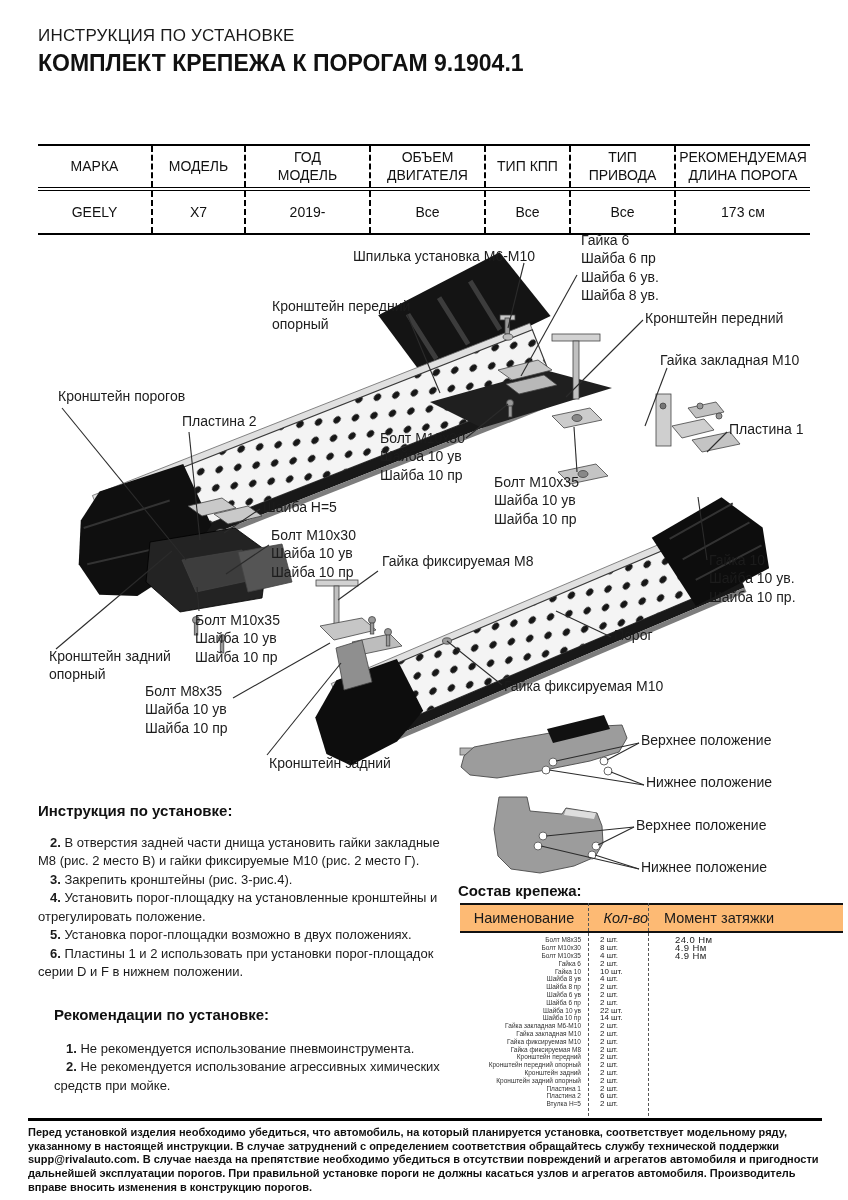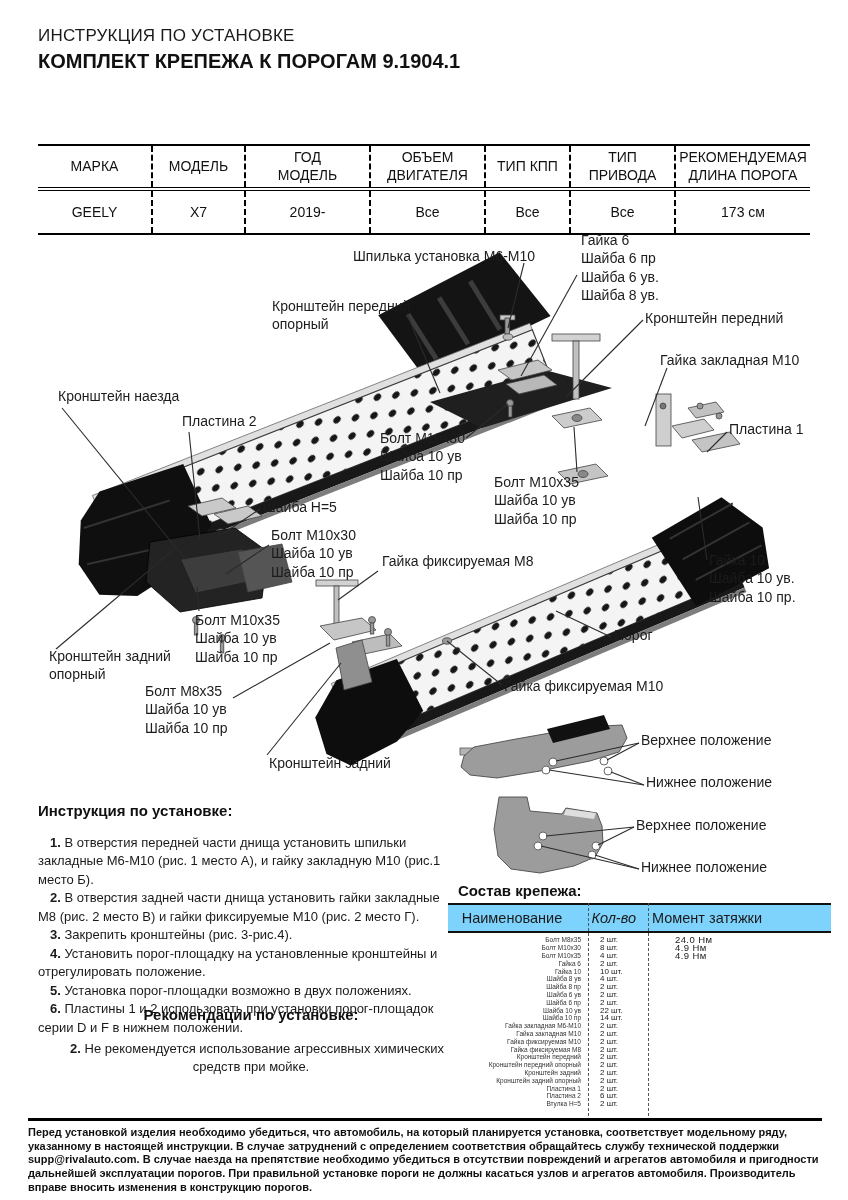--- a/index.html
+++ b/index.html
@@ -5,47 +5,47 @@
   * { box-sizing: border-box; margin: 0; padding: 0; }
   html,body { background:#ffffff; }
   .page {
     position: relative; width: 848px; height: 1200px;
     background: #fff; overflow: hidden;
     font-family: "Liberation Sans", sans-serif; color:#111;
   }
   
   .titles { position:absolute; left:38px; top:26px; }
   .t1 { font-size:17px; letter-spacing:.2px; color:#1a1a1a; }
-  .t2 { font-size:20px; font-weight:bold; margin-top:4px; color:#111; }
+  .t2 { font-size:23px; font-weight:bold; margin-top:4px; color:#111; }
 
   
   table.vtable { position:absolute; left:38px; top:144px; width:772px; border-collapse:collapse;
     border-top:2.5px solid #000; border-bottom:2.5px solid #000; }
   .vtable th { font-weight:normal; font-size:14px; height:44px; text-align:center;
     border-bottom:4px double #000; white-space:pre-line; line-height:1.25; }
   .vtable td { font-size:14px; height:45px; text-align:center; }
   .vtable th + th, .vtable td + td { border-left:2px dashed #000; }
 
   
   .diagram-svg { position:absolute; left:0; top:230px; width:848px; height:660px; }
   .labels-layer { position:absolute; left:0; top:0; width:848px; height:1200px; pointer-events:none; }
   .callout { position:absolute; font-size:14px; line-height:1.32; color:#1c1c1c;
     white-space:pre-line; }
 
   
   .inst { position:absolute; left:38px; top:802px; width:418px; }
   .inst-h { font-size:15px; font-weight:bold; margin-bottom:15px; }
   .num-item { font-size:13px; line-height:1.42; text-indent:12px; color:#1a1a1a; }
-  .recs { position:absolute; left:42px; top:1006px; width:418px;text-align:center; }
+  .recs { position:absolute; left:54px; top:1006px; width:418px; }
   .recs .list { margin-top:17px; }
 
   
   .kit-h { position:absolute; left:458px; top:882px; font-size:15px; font-weight:bold; }
-  .kit-head { position:absolute; left:448px; top:903px; width:383px; height:30px;
-    background:#7dd3fc; border-top:2px solid #111; border-bottom:2px solid #111;
+  .kit-head { position:absolute; left:460px; top:903px; width:383px; height:30px;
+    background:#fdba74; border-top:2px solid #111; border-bottom:2px solid #111;
     display:flex; align-items:center; font-size:14.5px; color:#1a1a1a; }
   .kh1 { width:128px; text-align:center; }
   .kh2 { width:60px; text-align:right;font-style:italic; }
   .kh3 { flex:1; padding-left:16px; }
   .kit-body { position:absolute; left:460px; top:936px; width:383px; }
   .kit-row { display:flex; height:7.8px; align-items:center; }
   .kn { width:128px; text-align:right; padding-right:7px; font-size:6.5px; color:#333; white-space:nowrap; }
   .kq { width:60px; padding-left:12px; font-size:8px; color:#222; white-space:nowrap; }
   .kt { flex:1; padding-left:27px; font-size:9.5px; letter-spacing:.4px; color:#222; white-space:nowrap; }
   .kit-sep { position:absolute; top:903px; height:213px; width:0; border-left:1.5px dashed #555; }
@@ -243,21 +243,21 @@
   <div class="labels-layer">
       <div class="callout" style="left: 353px; top: 247px;">Шпилька установка М6-М10</div>
       <div class="callout" style="left: 581px; top: 231px;">Гайка 6
 Шайба 6 пр
 Шайба 6 ув.
 Шайба 8 ув.</div>
       <div class="callout" style="left: 272px; top: 297px;">Кронштейн передний
 опорный</div>
       <div class="callout" style="left: 645px; top: 309px;">Кронштейн передний</div>
       <div class="callout" style="left: 660px; top: 351px;">Гайка закладная М10</div>
-      <div class="callout" style="left: 58px; top: 387px;">Кронштейн наезда</div>
+      <div class="callout" style="left: 58px; top: 387px;">Кронштейн порогов</div>
       <div class="callout" style="left: 182px; top: 412px;">Пластина 2</div>
       <div class="callout" style="left: 729px; top: 420px;">Пластина 1</div>
       <div class="callout" style="left: 380px; top: 429px;">Болт М10х30
 Шайба 10 ув
 Шайба 10 пр</div>
       <div class="callout" style="left: 494px; top: 473px;">Болт М10х35
 Шайба 10 ув
 Шайба 10 пр</div>
       <div class="callout" style="left: 263px; top: 498px;">Шайба Н=5</div>
       <div class="callout" style="left: 271px; top: 526px;">Болт М10х30
@@ -280,32 +280,32 @@
       <div class="callout" style="left: 269px; top: 754px;">Кронштейн задний</div>
       <div class="callout" style="left: 641px; top: 731px;">Верхнее положение</div>
       <div class="callout" style="left: 646px; top: 773px;">Нижнее положение</div>
       <div class="callout" style="left: 636px; top: 816px;">Верхнее положение</div>
       <div class="callout" style="left: 641px; top: 858px;">Нижнее положение</div>
     </div>
 
   <div class="inst">
     <div class="inst-h">Инструкция по установке:</div>
     <div class="list">
-        <p class="num-item"><b>1. </b>В отверстия передней части днища установить шпильки закладные М6-М10 (рис. 1 место А), и гайку закладную М10 (рис.1 место Б).</p>
         <p class="num-item"><b>2. </b>В отверстия задней части днища установить гайки закладные М8 (рис. 2 место В) и гайки фиксируемые М10 (рис. 2 место Г).</p>
         <p class="num-item"><b>3. </b>Закрепить кронштейны (рис. 3-рис.4).</p>
         <p class="num-item"><b>4. </b>Установить порог-площадку на установленные кронштейны и отрегулировать положение.</p>
         <p class="num-item"><b>5. </b>Установка порог-площадки возможно в двух положениях.</p>
         <p class="num-item"><b>6. </b>Пластины 1 и 2 использовать при установки порог-площадок серии D и F в нижнем положении.</p>
       </div>
   </div>
 
   <div class="recs">
     <div class="inst-h">Рекомендации по установке:</div>
     <div class="list">
+        <p class="num-item"><b>1. </b>Не рекомендуется использование пневмоинструмента.</p>
         <p class="num-item"><b>2. </b>Не рекомендуется использование агрессивных химических средств при мойке.</p>
       </div>
   </div>
 
   <div class="kit-h">Состав крепежа:</div>
   <div class="kit-head">
     <span class="kh1">Наименование</span>
     <span class="kh2">Кол-во</span>
     <span class="kh3">Момент затяжки</span>
   </div>

